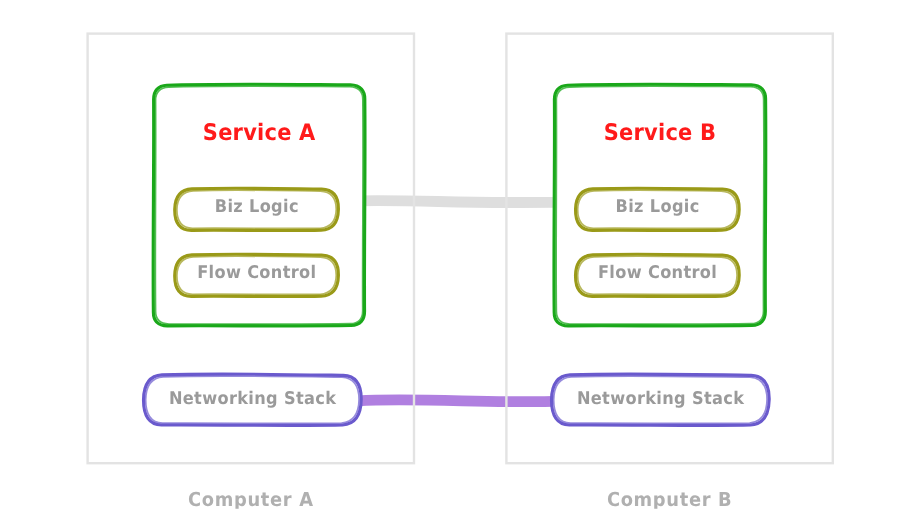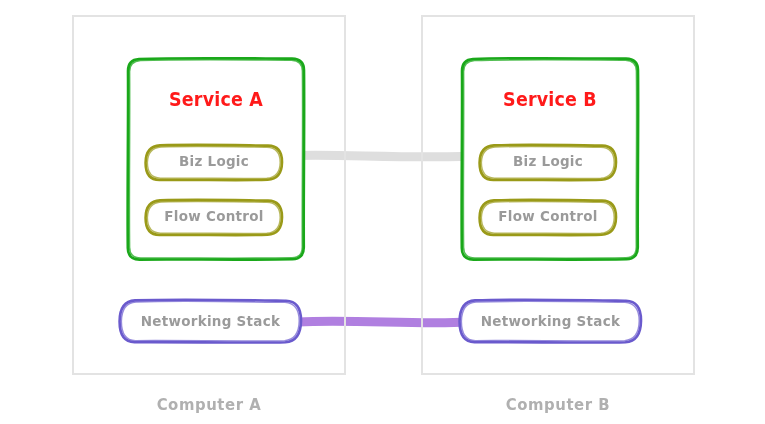--- a/index.html
+++ b/index.html
@@ -10,21 +10,21 @@
   body {
     width: 765px;
     height: 424px;
     position: relative;
     overflow: hidden;
     font-family: "DejaVu Sans", sans-serif;
   }
 
   #diagram-root {
     position: absolute;
-    left: 0; top: 0;
+    left: 0; top: 12px;
     width: 765px;
     height: 300px;
   }
 
   svg.layer {
     position: absolute;
     left: 0; top: 0;
     width: 765px;
     height: 424px;
   }

